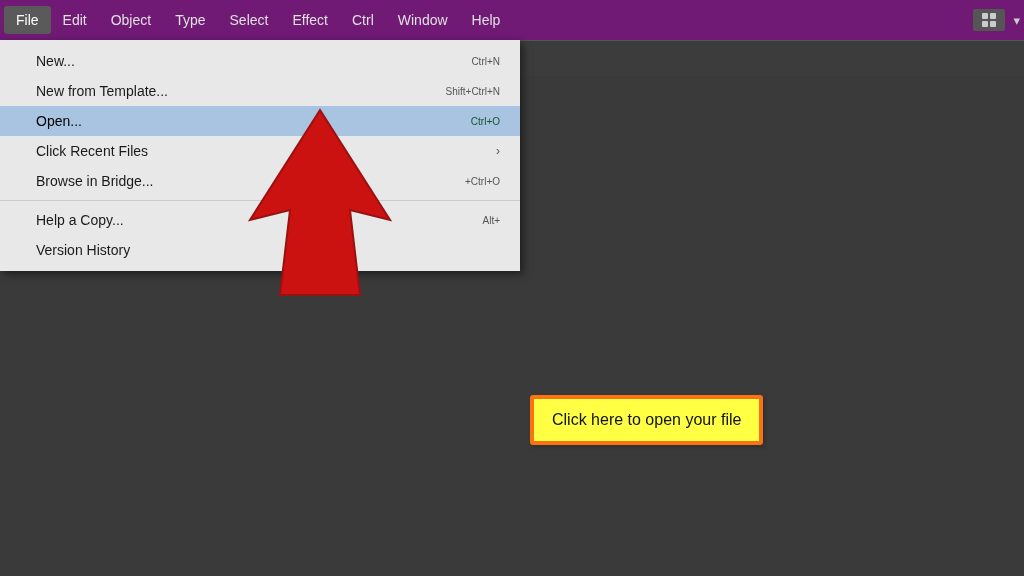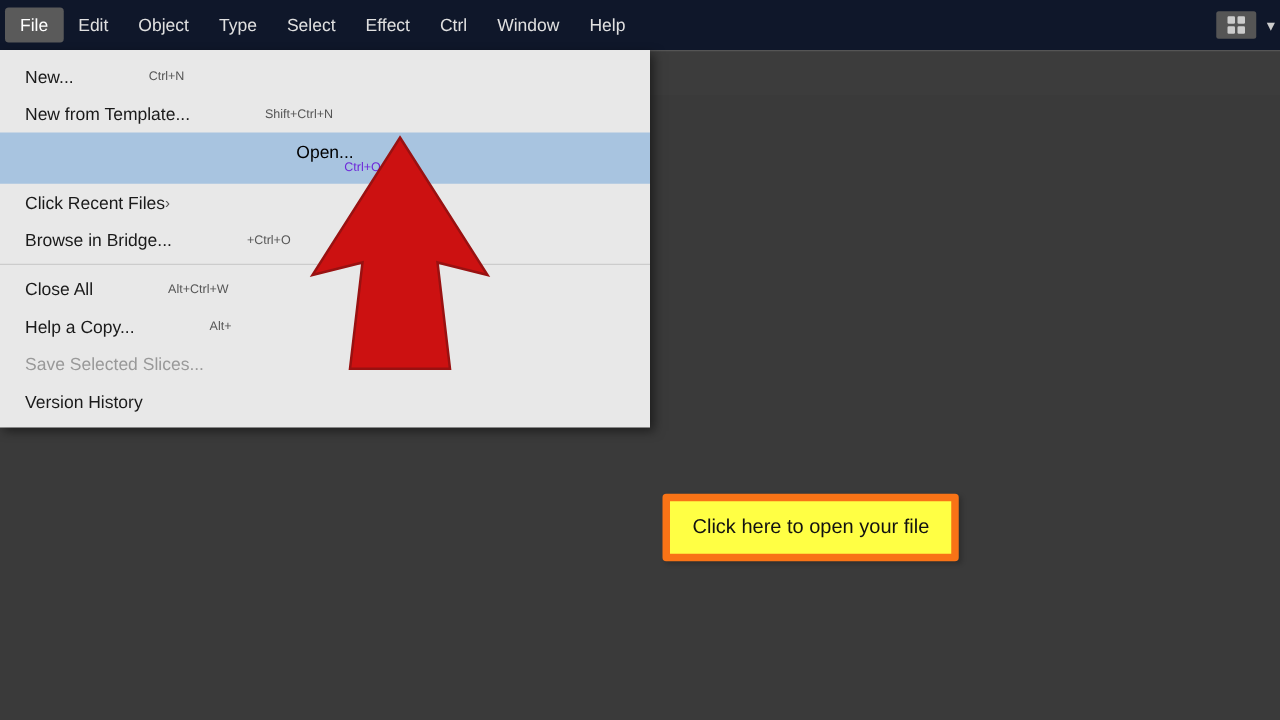--- a/index.html
+++ b/index.html
@@ -9,21 +9,21 @@
       background: #3a3a3a;
       font-family: 'Segoe UI', Arial, sans-serif;
       overflow: hidden;
       position: relative;
     }
 
     
     .menubar {
       display: flex;
       align-items: center;
-      background: #0f172a;
+      background: #701a75;
       height: 40px;
       padding: 0 4px;
       position: relative;
       z-index: 100;
     }
     .menubar-item {
       color: #e0e0e0;
       padding: 6px 12px;
       font-size: 14px;
       cursor: pointer;
@@ -119,61 +119,61 @@
       top: 40px;
       left: 0;
       background: #e8e8e8;
       width: 520px;
       z-index: 200;
       box-shadow: 3px 3px 8px rgba(0,0,0,0.5);
       padding: 6px 0;
     }
     .menu-item {
       display: flex;
-      align-items: center;
-      padding: 7px 20px 7px 20px;
+      justify-content: space-between;
+      align-items: center;
+      padding: 7px 20px 7px 36px;
       font-size: 14px;
       color: #1a1a1a;
       cursor: pointer;
       white-space: nowrap;
     }
     .menu-item.highlighted {
       background: #a8c4e0;
       color: #000;
-      flex-direction: column;
     }
     .menu-item.disabled {
       color: #999;
       cursor: default;
     }
     .menu-shortcut {
       color: #555;
       font-size: 10px;
       margin-left: 60px;
     }
     .menu-item.highlighted .menu-shortcut {
-      color: #6d28d9;
+      color: #14532d;
     }
     .menu-arrow {
       color: #555;
       font-size: 12px;
     }
     .menu-separator {
       height: 1px;
       background: #ccc;
       margin: 4px 0;
     }
 
     
     .tooltip-box {
       position: absolute;
       top: 395px;
       left: 530px;
       background: #ffff44;
-      border: 6px solid #f97316;
+      border: 4px solid #f97316;
       padding: 12px 18px;
       font-size: 16px;
       font-weight: 500;
       color: #111;
       z-index: 300;
       border-radius: 3px;
       white-space: nowrap;
       box-shadow: 2px 2px 4px rgba(0,0,0,0.2);
     }
 
@@ -241,30 +241,22 @@
   <div class="menu-item">
     <span>Click Recent Files</span>
     <span class="menu-arrow">›</span>
   </div>
   <div class="menu-item">
     <span>Browse in Bridge...</span>
     <span class="menu-shortcut">+Ctrl+O</span>
   </div>
   <div class="menu-separator"></div>
   <div class="menu-item">
-    <span>Close All</span>
-    <span class="menu-shortcut">Alt+Ctrl+W</span>
-  </div>
-  <div class="menu-item">
     <span>Help a Copy...</span>
     <span class="menu-shortcut">Alt+</span>
-  </div>
-  <div class="menu-item disabled">
-    <span>Save Selected Slices...</span>
-    <span class="menu-shortcut"></span>
   </div>
   <div class="menu-item">
     <span>Version History</span>
     <span class="menu-shortcut"></span>
   </div>
 </div>
 
 <svg class="arrow-svg" width="260" height="200" viewBox="0 0 260 200">
   <polygon points="130,10 200,120 160,110 170,195 90,195 100,110 60,120" fill="#cc1111" stroke="#991111" stroke-width="2"></polygon>
 </svg>

